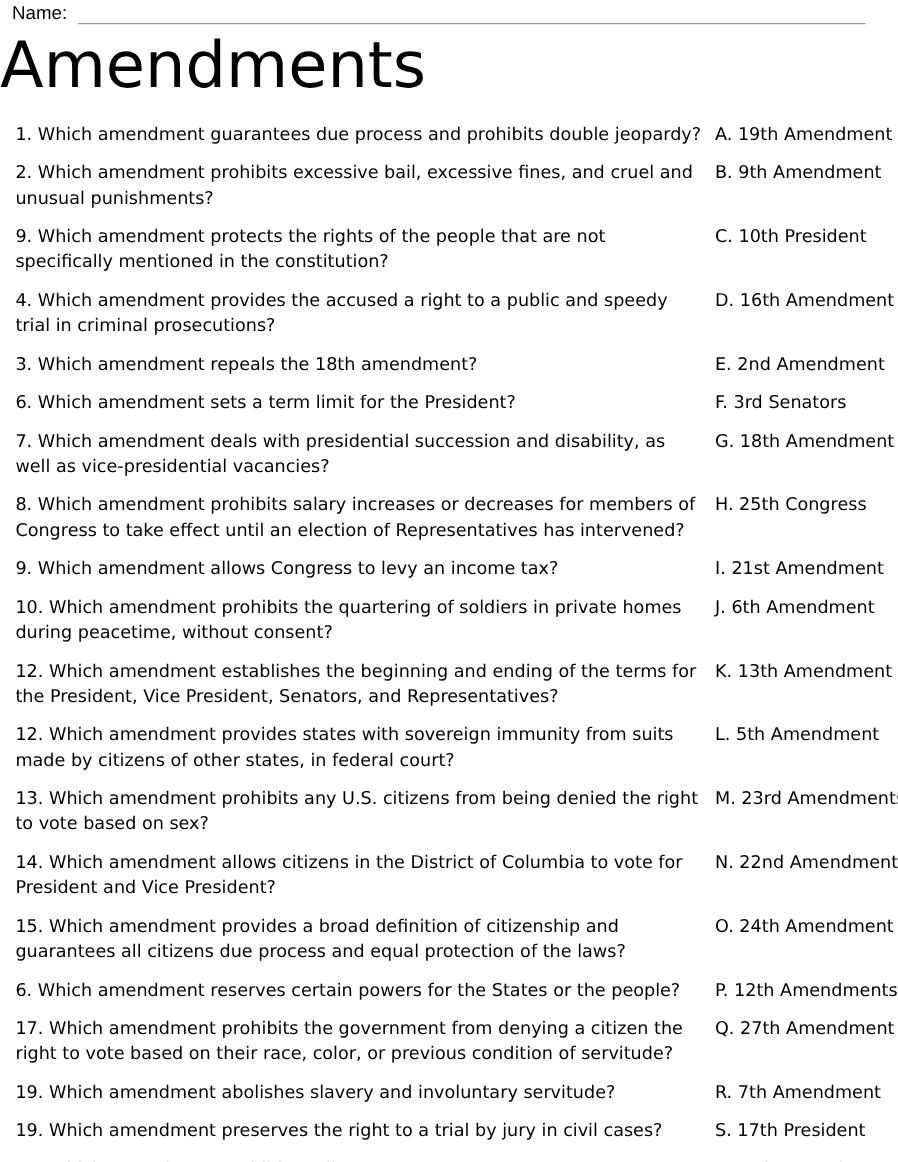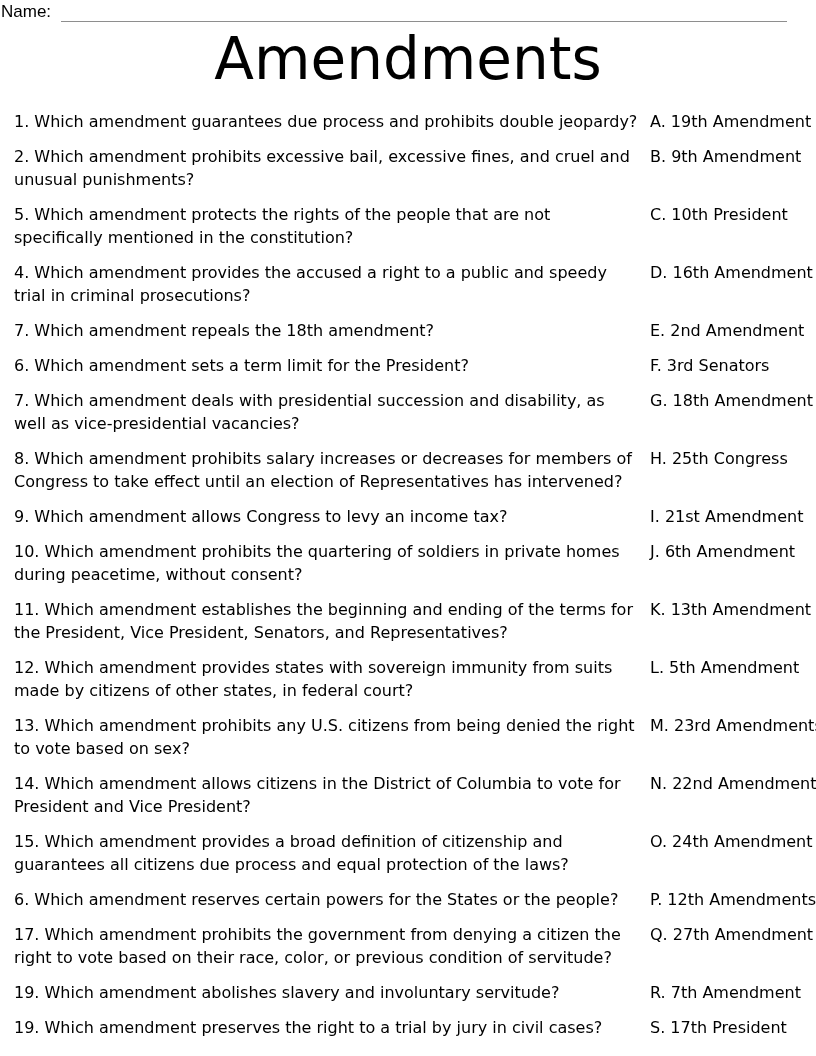--- a/index.html
+++ b/index.html
@@ -10,42 +10,41 @@
   body {
     width: 816px;
     height: 1056px;
     overflow: hidden;
     color: #000000;
     font-family: "DejaVu Sans", sans-serif;
   }
   .name-row {
     display: flex;
     align-items: flex-end;
-    padding: 2px 0 0 1px;
+    padding: 2px 0 0 11px;
     height: 20px;
   }
   .name-label {
     font-family: "Liberation Sans", sans-serif;
     font-size: 17px;
     line-height: 20px;
     white-space: nowrap;
   }
   .name-blank {
     flex: 1 1 auto;
     height: 18px;
     margin-left: 10px;
     margin-right: 29px;
     border-bottom: 1px solid #8e8e8e;
   }
   .title {
     margin: 7px 0 0 0;
     font-size: 58px;
     line-height: 60px;
     font-weight: normal;
-    text-align: center;
     letter-spacing: 0;
   }
   .matching {
     margin-top: 21px;
     display: grid;
     grid-template-columns: 650px 1fr;
     row-gap: 12px;
     align-items: start;
   }
   .row { display: contents; }
@@ -70,34 +69,34 @@
   <span class="name-label">Name:</span>
   <span class="name-blank"></span>
 </div>
 
 <h1 class="title">Amendments</h1>
 
 <div class="matching">
   <div class="row"><div class="q">1. Which amendment guarantees due process and prohibits double jeopardy?</div><div class="a">A. 19th Amendment</div></div>
   <div class="row"><div class="q">2. Which amendment prohibits excessive bail, excessive fines, and cruel and
 unusual punishments?</div><div class="a">B. 9th Amendment</div></div>
-  <div class="row"><div class="q">5. Which amendment protects the rights of the people that are not
+  <div class="row"><div class="q">9. Which amendment protects the rights of the people that are not
 specifically mentioned in the constitution?</div><div class="a">C. 10th President</div></div>
   <div class="row"><div class="q">4. Which amendment provides the accused a right to a public and speedy
 trial in criminal prosecutions?</div><div class="a">D. 16th Amendment</div></div>
-  <div class="row"><div class="q">7. Which amendment repeals the 18th amendment?</div><div class="a">E. 2nd Amendment</div></div>
+  <div class="row"><div class="q">3. Which amendment repeals the 18th amendment?</div><div class="a">E. 2nd Amendment</div></div>
   <div class="row"><div class="q">6. Which amendment sets a term limit for the President?</div><div class="a">F. 3rd Senators</div></div>
   <div class="row"><div class="q">7. Which amendment deals with presidential succession and disability, as
 well as vice-presidential vacancies?</div><div class="a">G. 18th Amendment</div></div>
   <div class="row"><div class="q">8. Which amendment prohibits salary increases or decreases for members of
 Congress to take effect until an election of Representatives has intervened?</div><div class="a">H. 25th Congress</div></div>
   <div class="row"><div class="q">9. Which amendment allows Congress to levy an income tax?</div><div class="a">I. 21st Amendment</div></div>
   <div class="row"><div class="q">10. Which amendment prohibits the quartering of soldiers in private homes
 during peacetime, without consent?</div><div class="a">J. 6th Amendment</div></div>
-  <div class="row"><div class="q">11. Which amendment establishes the beginning and ending of the terms for
+  <div class="row"><div class="q">12. Which amendment establishes the beginning and ending of the terms for
 the President, Vice President, Senators, and Representatives?</div><div class="a">K. 13th Amendment</div></div>
   <div class="row"><div class="q">12. Which amendment provides states with sovereign immunity from suits
 made by citizens of other states, in federal court?</div><div class="a">L. 5th Amendment</div></div>
   <div class="row"><div class="q">13. Which amendment prohibits any U.S. citizens from being denied the right
 to vote based on sex?</div><div class="a">M. 23rd Amendments</div></div>
   <div class="row"><div class="q">14. Which amendment allows citizens in the District of Columbia to vote for
 President and Vice President?</div><div class="a">N. 22nd Amendment</div></div>
   <div class="row"><div class="q">15. Which amendment provides a broad definition of citizenship and
 guarantees all citizens due process and equal protection of the laws?</div><div class="a">O. 24th Amendment</div></div>
   <div class="row"><div class="q">6. Which amendment reserves certain powers for the States or the people?</div><div class="a">P. 12th Amendments</div></div>

